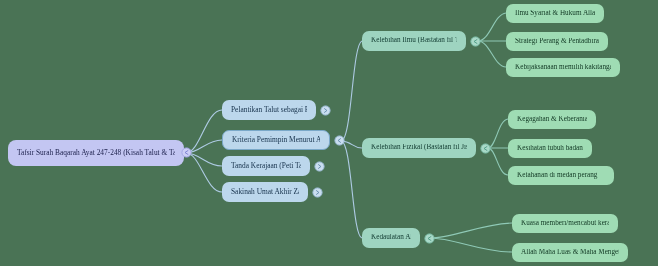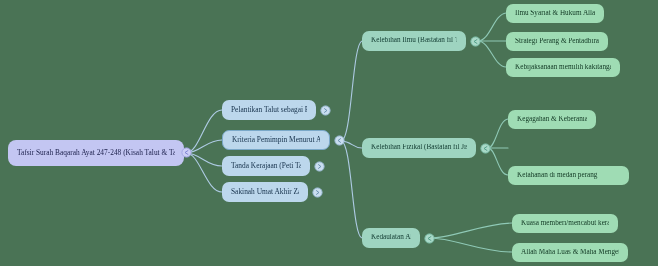--- a/index.html
+++ b/index.html
@@ -211,21 +211,24 @@
     <svg viewBox="0 0 11 11">
       <circle class="bg" cx="5.5" cy="5.5" r="4.6"></circle>
       <path d="M4,5.5 L7.3,3.3 M4,5.5 L7.3,7.7" fill="none" stroke-width="0.9"></path>
       <circle cx="4" cy="5.5" r="1.1" fill="none" stroke-width="0.9"></circle>
     </svg>
   </div>
 
   <div class="node lv3" style="left:508px; top:110px; width:88px;">
     <span class="node-label">Kegagahan &amp; Keberanian</span>
   </div>
-  <div class="node lv3" style="left:508px; top:166px; width:121px;">
+  <div class="node lv3" style="left:508px; top:139px; width:84px;">
+    <span class="node-label">Kesihatan tubuh badan</span>
+  </div>
+  <div class="node lv3" style="left:508px; top:166px; width:106px;">
     <span class="node-label">Ketahanan di medan perang</span>
   </div>
 
   <div class="node lv2" style="left:362px; top:228px; width:58px;">
     <span class="node-label">Kedaulatan Allah</span>
   </div>
   <div class="toggle toggle-green" style="left:424px; top:233px;">
     <svg viewBox="0 0 11 11">
       <circle class="bg" cx="5.5" cy="5.5" r="4.6"></circle>
       <path d="M4,5.5 L7.3,3.3 M4,5.5 L7.3,7.7" fill="none" stroke-width="0.9"></path>

